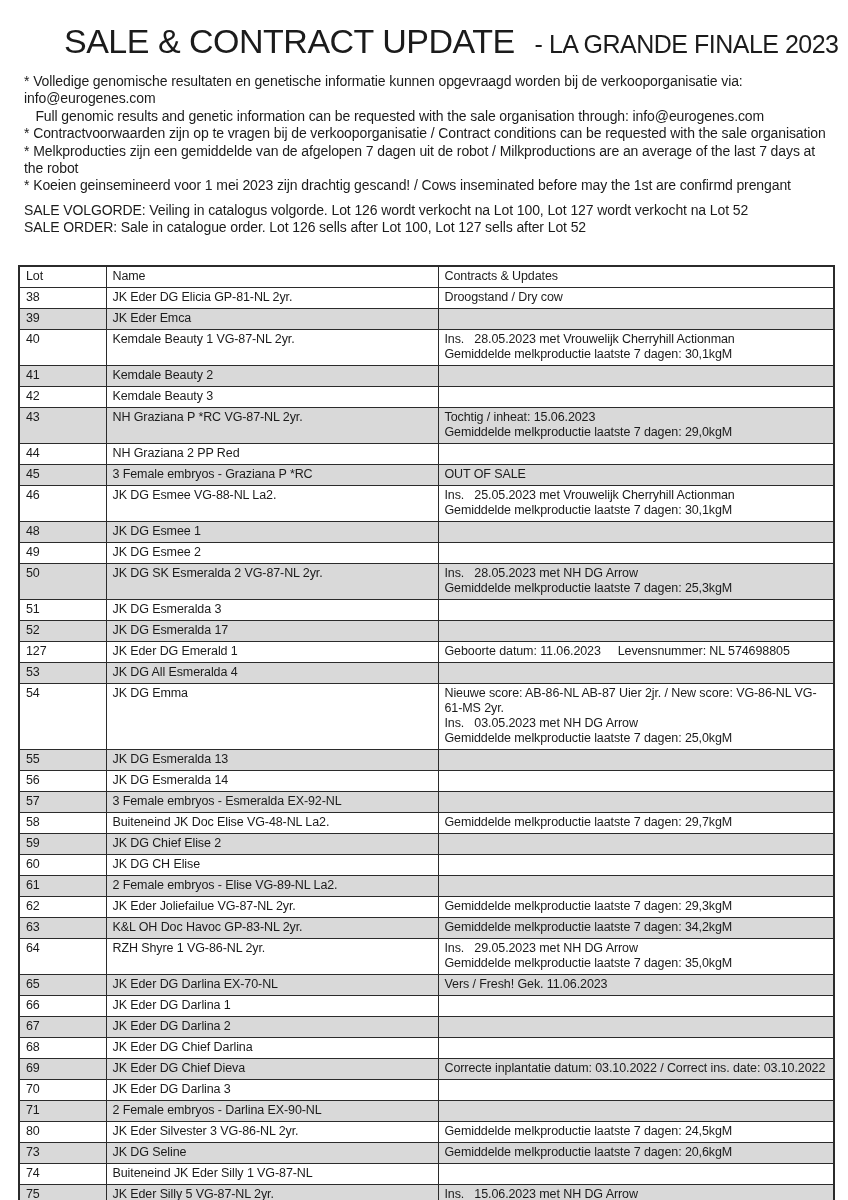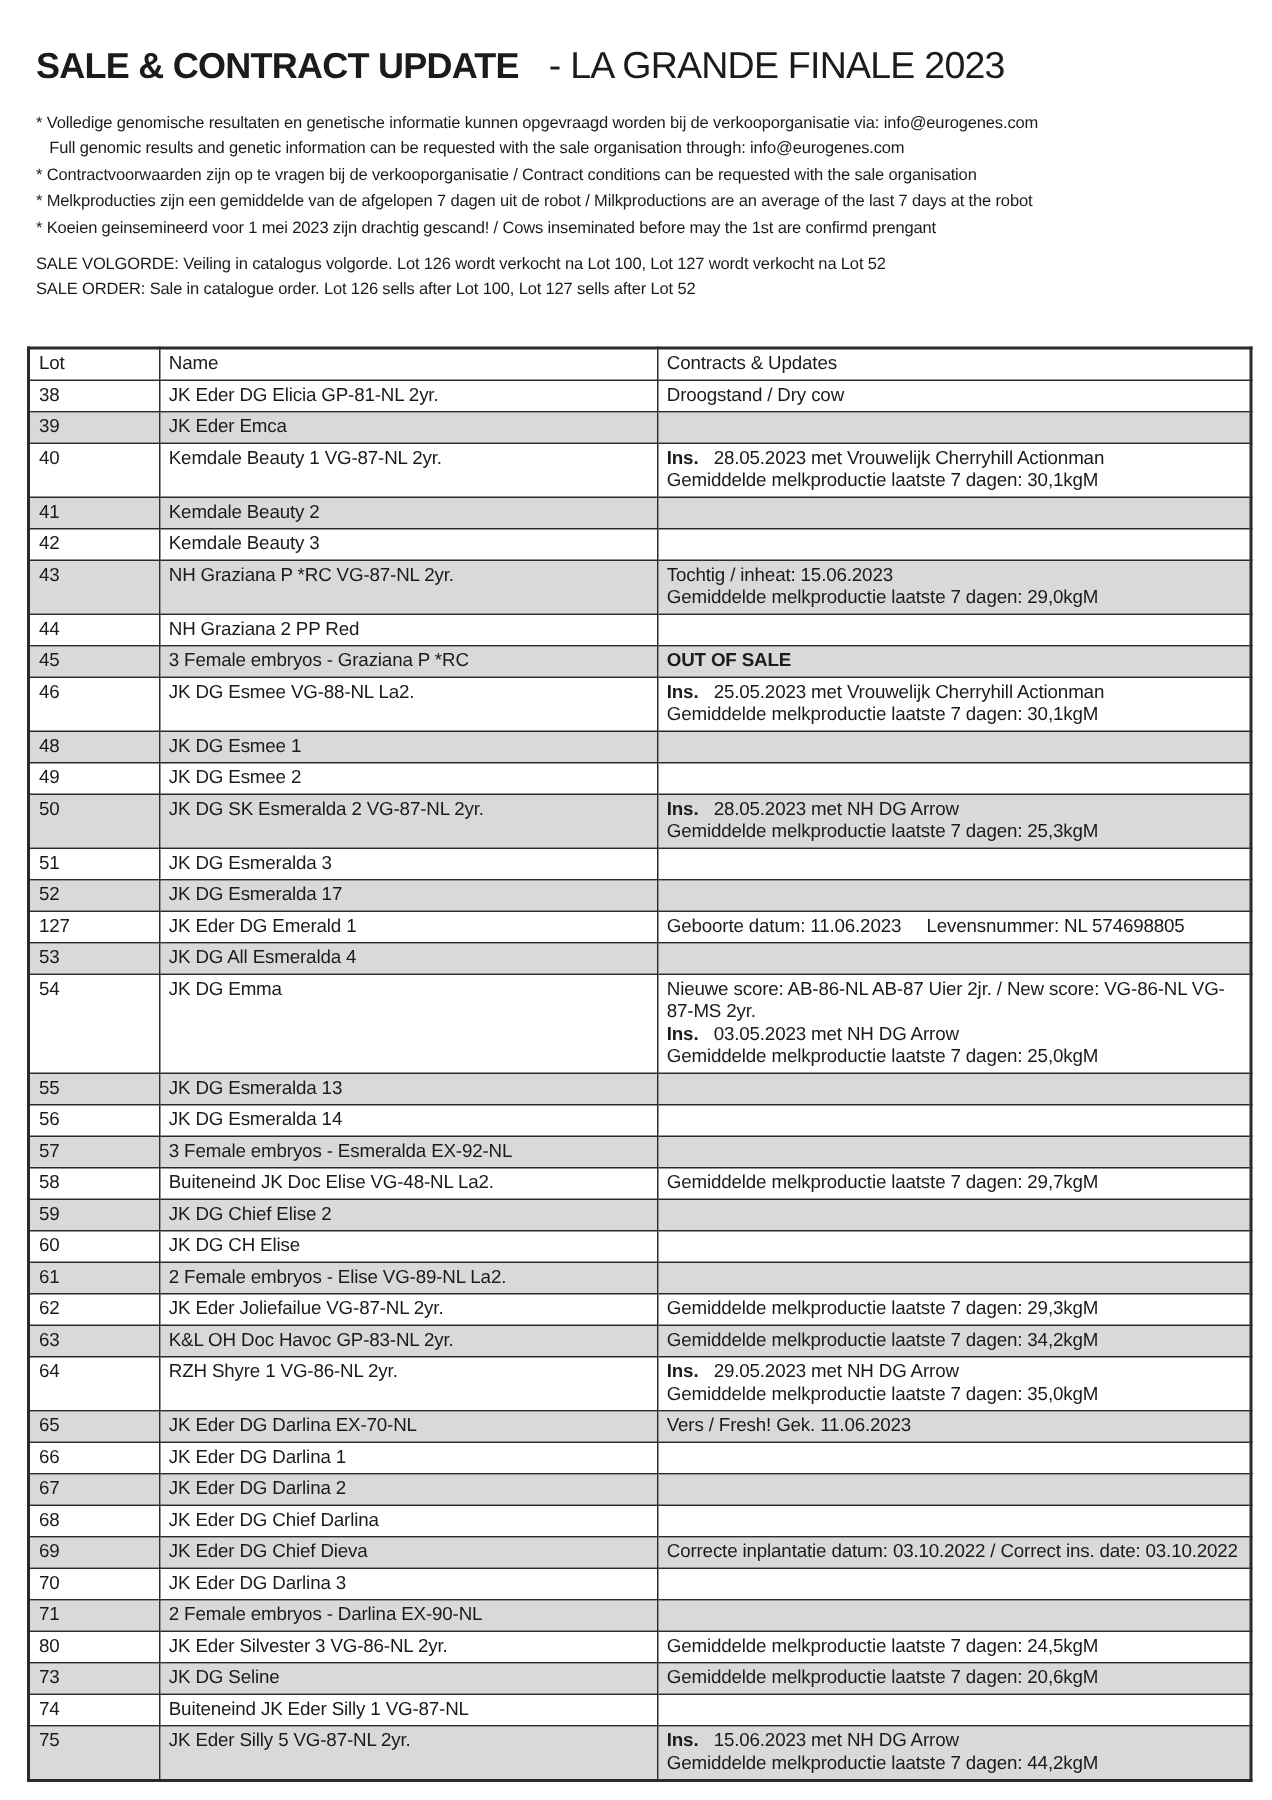--- a/index.html
+++ b/index.html
@@ -9,26 +9,26 @@
     width: 848px;
     height: 1200px;
     overflow: hidden;
     font-family: "Liberation Sans", sans-serif;
     color: #1b1b1b;
     -webkit-font-smoothing: antialiased;
   }
   .page { padding: 24px 14px 0 24px; }
 
   .title { margin: 0; line-height: 34px; white-space: nowrap; letter-spacing: -0.5px; }
-  .title .t-main { font-size: 24px; font-weight: 700; }
+  .title .t-main { font-size: 34px; font-weight: 400; margin-left: 40px; }
   .title .t-sub  { font-size: 25px; font-weight: 400; margin-left: 20px; }
 
   .notes { margin-top: 12px; }
   .note-line, .sale-line {
-    font-size: 11px;
+    font-size: 14px;
     line-height: 17.4px;
     letter-spacing: -0.1px;
     white-space: pre-wrap;
   }
   .sale-order { margin-top: 7px; }
 
   table.lots {
     margin-top: 28px;
     margin-left: -6px;
     width: 815px;
@@ -43,21 +43,21 @@
     font-weight: 400;
     text-align: left;
     vertical-align: top;
     line-height: 15px;
     letter-spacing: -0.1px;
     overflow: hidden;
   }
   tbody tr { height: 21px; }
   tbody tr:nth-child(even) td { background: #d9d9d9; }
   .cline { white-space: pre-wrap; }
-  .cline b { font-weight: 700; }
+  .cline b { font-weight: 400; }
 </style>
 </head>
 <body>
 
 <div class="page">
 
   <h1 class="title"><span class="t-main">SALE &amp; CONTRACT UPDATE</span><span class="t-sub">- LA GRANDE FINALE 2023</span></h1>
 
   <div class="notes" id="notes">
       <div class="note-line">* Volledige genomische resultaten en genetische informatie kunnen opgevraagd worden bij de verkooporganisatie via: info@eurogenes.com</div>
@@ -181,21 +181,21 @@
         </tr>
         <tr>
           <td>53</td>
           <td>JK DG All Esmeralda 4</td>
           <td></td>
         </tr>
         <tr>
           <td>54</td>
           <td>JK DG Emma</td>
           <td>
-            <div class="cline">Nieuwe score: AB-86-NL AB-87 Uier 2jr. / New score: VG-86-NL VG-87-MS 2yr.</div>
+            <div class="cline">Nieuwe score: AB-86-NL AB-87 Uier 2jr. / New score: VG-86-NL VG-61-MS 2yr.</div>
             <div class="cline"><b>Ins.</b>   03.05.2023 met NH DG Arrow</div>
             <div class="cline">Gemiddelde melkproductie laatste 7 dagen: 25,0kgM</div>
           </td>
         </tr>
         <tr>
           <td>55</td>
           <td>JK DG Esmeralda 13</td>
           <td></td>
         </tr>
         <tr>

